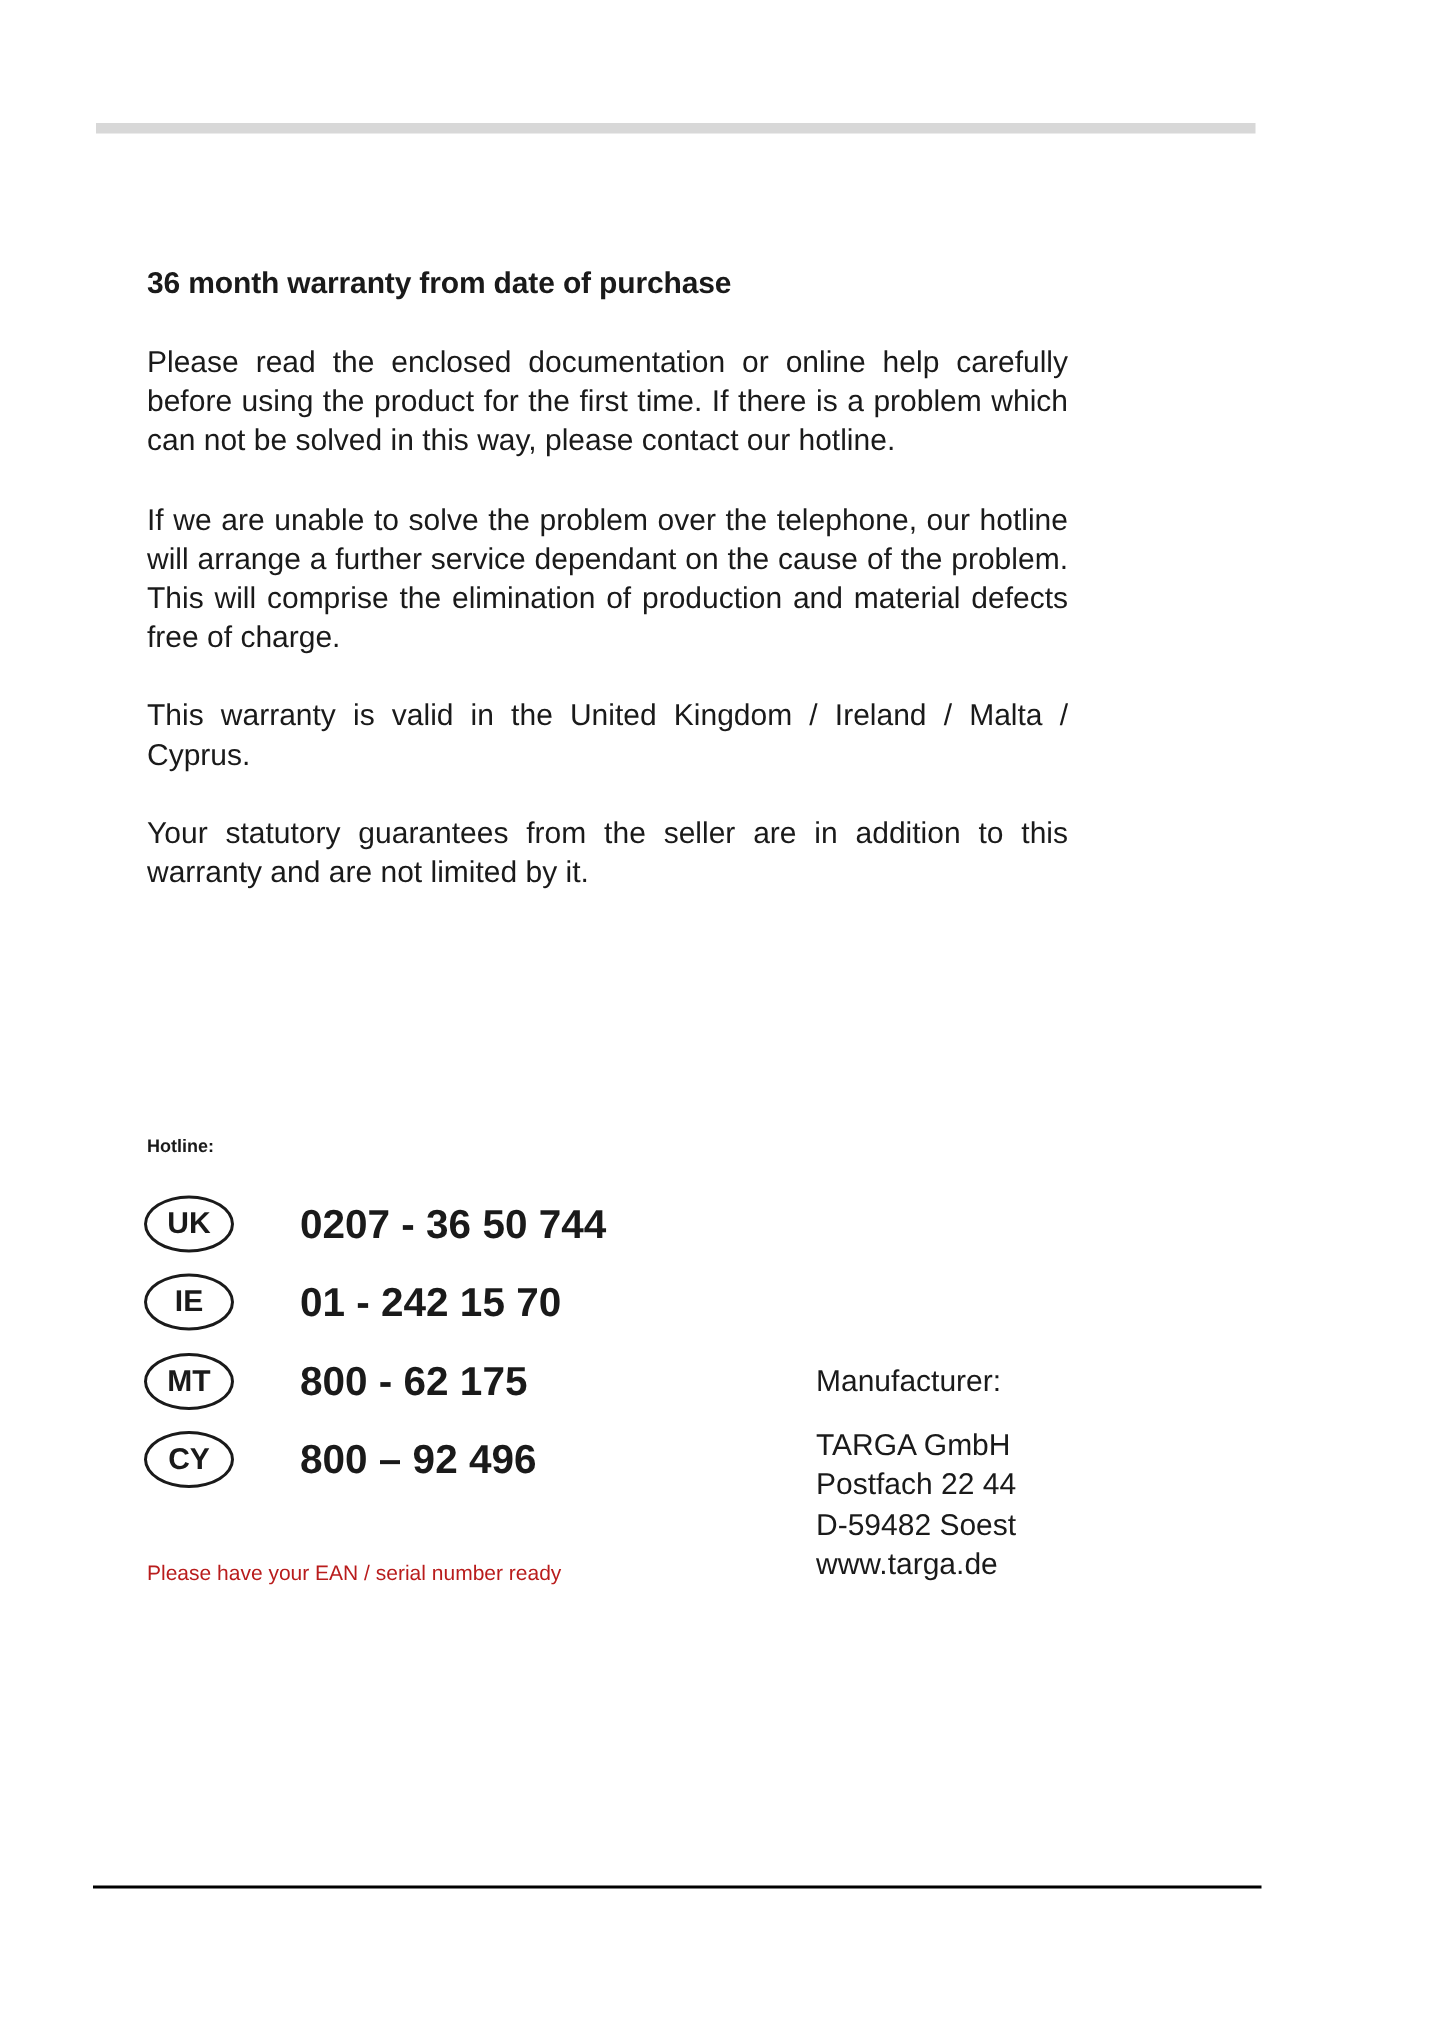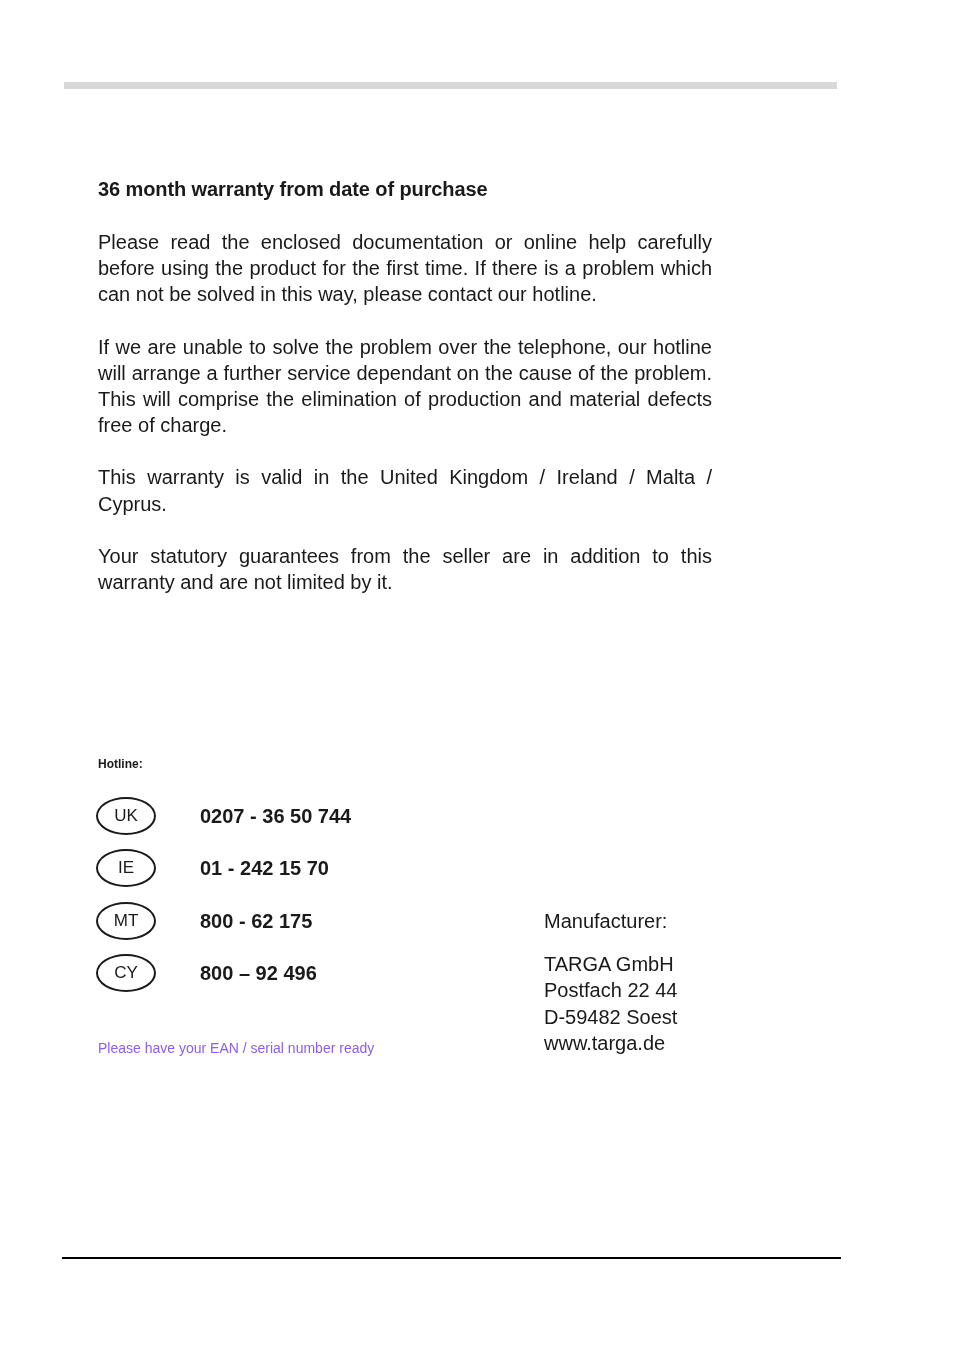--- a/index.html
+++ b/index.html
@@ -24,27 +24,27 @@
     .hotline-heading {
       font-weight: bold; font-size: 12px; line-height: 26px; margin: 0;
       position: absolute; left: 98px; top: 751px;
     }
     .hotline-row {
       position: absolute; left: 96px; height: 44px; display: flex; align-items: center;
     }
     .country-badge {
       width: 60px; height: 38px; border: 2.5px solid #1a1a1a; border-radius: 50%;
       box-sizing: border-box; display: flex; align-items: center; justify-content: center;
-      font-weight: normal; font-size: 17px;
+      font-weight: bold; font-size: 20px;
     }
     .phone-number {
-      position: absolute; left: 104px; font-weight: bold; font-size: 20px; white-space: nowrap;
+      position: absolute; left: 104px; font-weight: bold; font-size: 27px; white-space: nowrap;
     }
     .note {
-      position: absolute; left: 98px; top: 1040px; font-size: 14px; color: #8b5cf6;
+      position: absolute; left: 98px; top: 1040px; font-size: 14px; color: #b91c1c;
     }
     .manufacturer-label {
       position: absolute; left: 544px; top: 910px; font-size: 20px;
     }
     .manufacturer-address {
       position: absolute; left: 544px; top: 951px; font-size: 20px; line-height: 26.3px;
     }
     .bottom-rule {
       position: absolute; left: 62px; top: 1257px; width: 779px; height: 1.5px; background: #000;
     }

